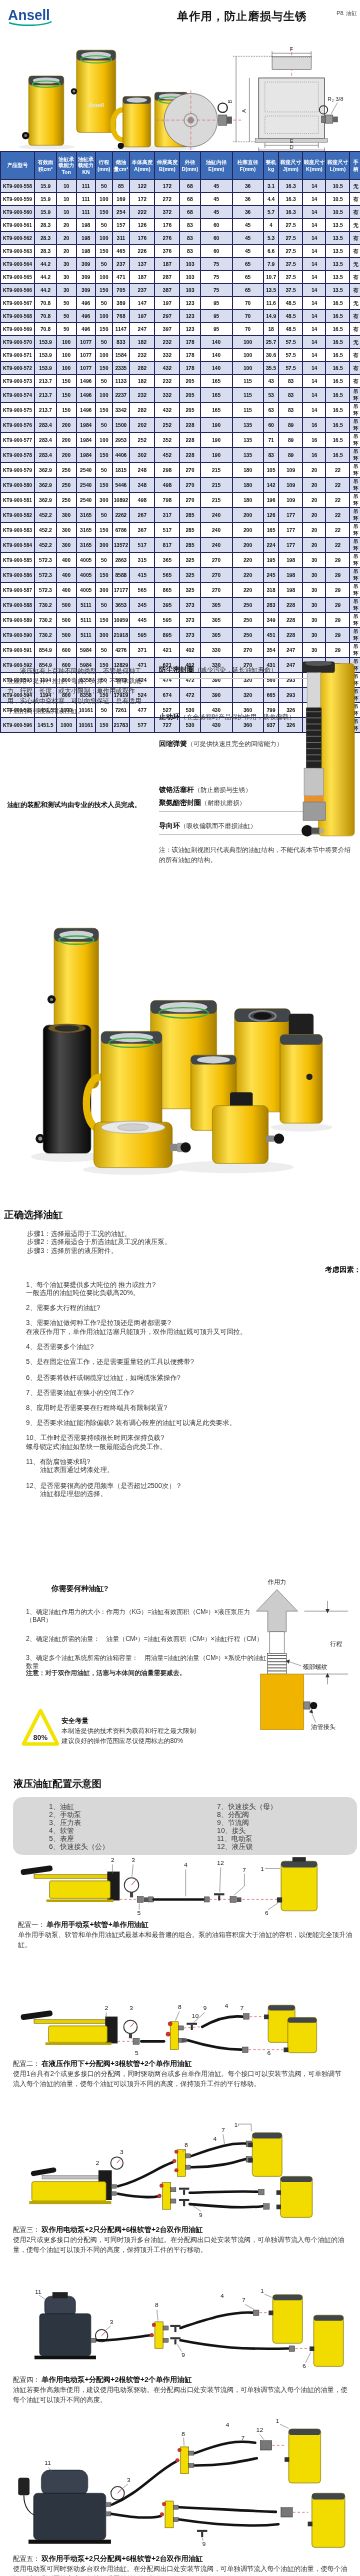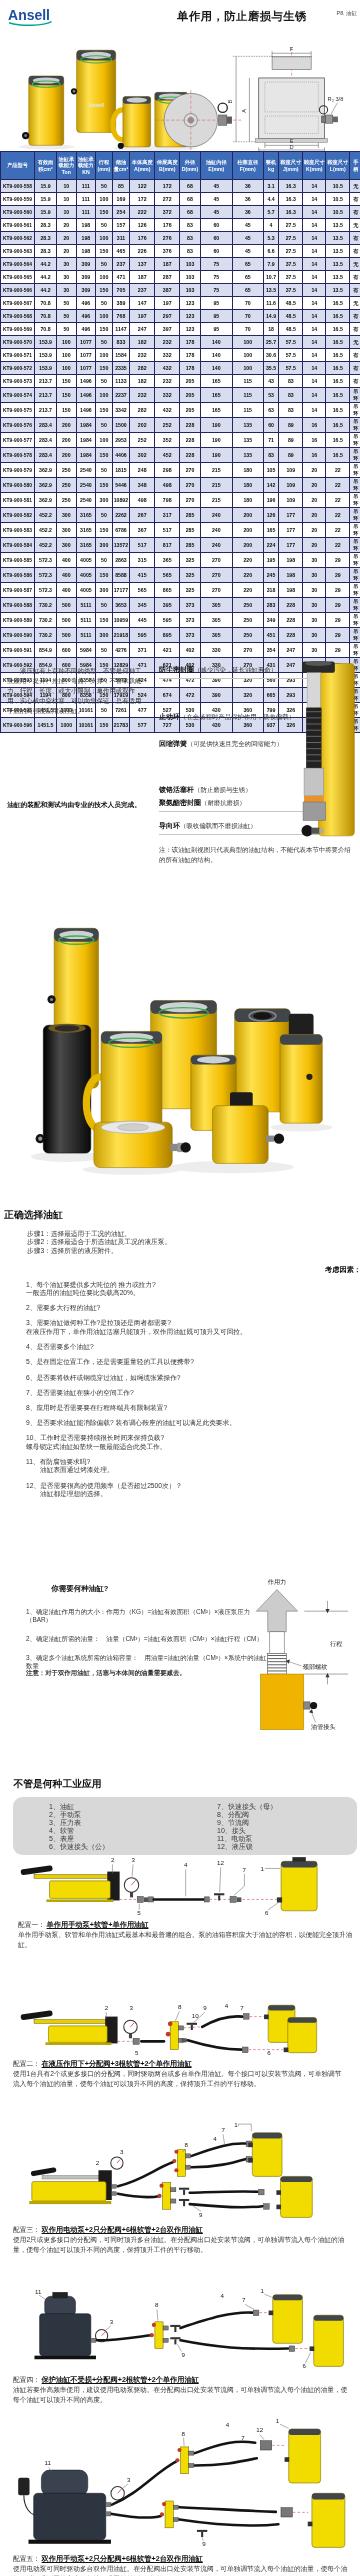--- a/index.html
+++ b/index.html
@@ -33,21 +33,21 @@
   
   .h1{font-size:9.8px;font-weight:700;color:#111;}
   .step-line{font-size:6.7px;color:#333;line-height:8.8px;}
   .factor{font-size:6.7px;color:#333;line-height:8.5px;margin-bottom:6.7px;width:325px;}
   .factor .ind{padding-left:14px;}
   .need-line{font-size:6.4px;color:#333;line-height:8.2px;margin-bottom:10.8px;width:242px;}
 
   
   .lg-line{font-size:7px;color:#3a3a3a;line-height:8px;}
   .cfg-caption{font-size:6.7px;color:#222;}
-  .cfg-title{font-size:7.2px;font-weight:700;color:#111;text-decoration:underline;}
+  .cfg-title{font-size:7.2px;font-weight:700;color:#111;}
   .cfg-desc{font-size:6.7px;line-height:1.42;color:#333;width:335px;margin:0;}
 
   
   .yl{fill:#f2dc00;stroke:#6b5b00;stroke-width:1;}
   .cap{fill:#41464b;}
   .port{fill:#333;}
   .hose{fill:none;stroke:#141414;stroke-width:5;stroke-linecap:round;}
   .dsh{stroke:#d46a6a;stroke-dasharray:5 4;stroke-width:1.4;}
   .lbl{font:12px "Liberation Sans",sans-serif;fill:#222;}
   .ldr{stroke:#666;stroke-width:1;fill:none;}
@@ -1148,22 +1148,33 @@
         <polygon points="122,166 114,168 120,174" fill="#333"></polygon>
       <text x="147" y="184" class="lbl">颈部螺纹</text>
       <rect x="149" y="248" width="12" height="14" fill="#888" stroke="#444"></rect>
       <circle cx="168" cy="255" r="7" fill="#141414"></circle>
       <line x1="172" y1="288" x2="163" y2="266" class="ldr"></line>
         <polygon points="159,268 165,262 167,270" fill="#333"></polygon>
       <text x="163" y="300" class="lbl">油管接头</text>
     </svg>
   </div>
 
-
-  <div class="abs h1" style="top:1778px;left:13.4px;">不管是何种工业应用</div>
+  <div class="abs" style="top:1708px;left:20.6px;width:309px;height:41px;">
+    <svg width="39" height="39" viewBox="0 0 76 76">
+      <polygon points="38,5 5,70 71,70" fill="#fff" stroke="#f2e400" stroke-width="7" stroke-linejoin="round"></polygon>
+      <text x="38" y="62" text-anchor="middle" font-size="14" font-weight="700" fill="#222">80%</text>
+    </svg>
+    <div class="abs" style="top:9.3px;left:41px;width:216px;">
+      <div class="b-head" style="font-size:6.7px;">安全考量</div>
+      <div class="body-text" style="font-size:6.4px;">本制造提供的技术资料为载荷和行程之最大限制</div>
+      <div class="body-text" style="font-size:6.4px;">建议良好的操作范围应尽仅使用标志的80%</div>
+    </div>
+  </div>
+
+  <div class="abs h1" style="top:1778px;left:13.4px;">液压油缸配置示意图</div>
 
   <div class="abs" style="top:1797px;left:13px;width:344px;height:58px;background:#d8d8d8;border-radius:9.3px;">
     <div class="abs" id="legend-1" style="top:6.2px;left:36px;">
         <div class="lg-line">1、油缸</div>
         <div class="lg-line">2、手动泵</div>
         <div class="lg-line">3、压力表</div>
         <div class="lg-line">4、软管</div>
         <div class="lg-line">5、表座</div>
         <div class="lg-line">6、快速接头（公）</div>
       </div>
@@ -1386,21 +1397,21 @@
       <text x="470" y="30" class="lbl">7</text>
       <line x1="476" y1="34" x2="494" y2="44" class="ldr"></line>
       <text x="428" y="22" class="lbl">4</text>
       <text x="506" y="12" class="lbl">1</text>
       <line x1="514" y1="14" x2="528" y2="20" class="ldr"></line>
       <text x="588" y="158" class="lbl">6</text>
       <line x1="594" y1="148" x2="604" y2="128" class="ldr"></line>
     </svg>
     <div class="abs cfg-caption" style="top:88px;left:13px;">
       <span>配置四：</span>
-      <span class="cfg-title">保护油缸不受损+分配阀+2根软管+2个单作用油缸</span>
+      <span class="cfg-title">单作用电动泵+分配阀+2根软管+2个单作用油缸</span>
     </div>
     <p class="abs cfg-desc" style="top:98px;left:13px;">油缸若要作高频率使用，建议使用电动泵驱动。在分配阀出口处安装节流阀，可单独调节流入每个油缸的油量，使每个油缸可以顶升不同的高度。</p>
   </div>
 
   <div class="abs" style="top:2416px;left:0;width:361px;height:170px;">
     <svg width="361" height="135" viewBox="0 0 700 262">
       <rect x="80" y="105" width="90" height="50" rx="16" class="mot"></rect>
       <rect x="65" y="150" width="140" height="90" rx="8" class="elec"></rect>
       <rect x="55" y="240" width="160" height="8" fill="#111"></rect>
       <rect x="35" y="120" width="22" height="34" rx="4" fill="#222"></rect>

